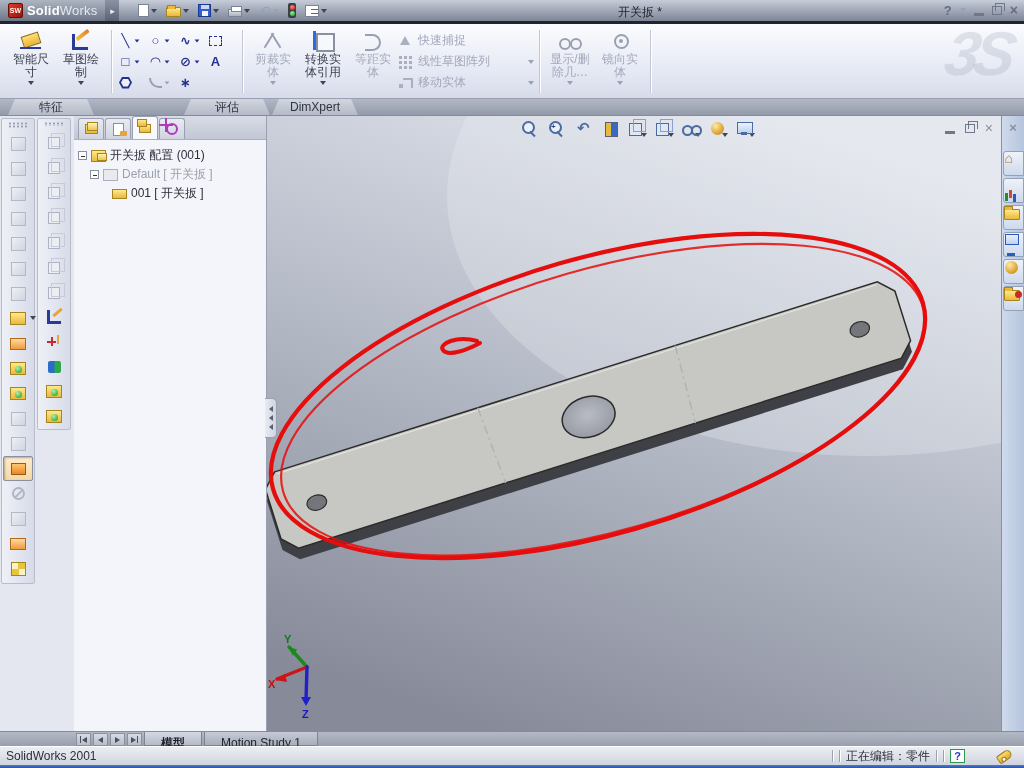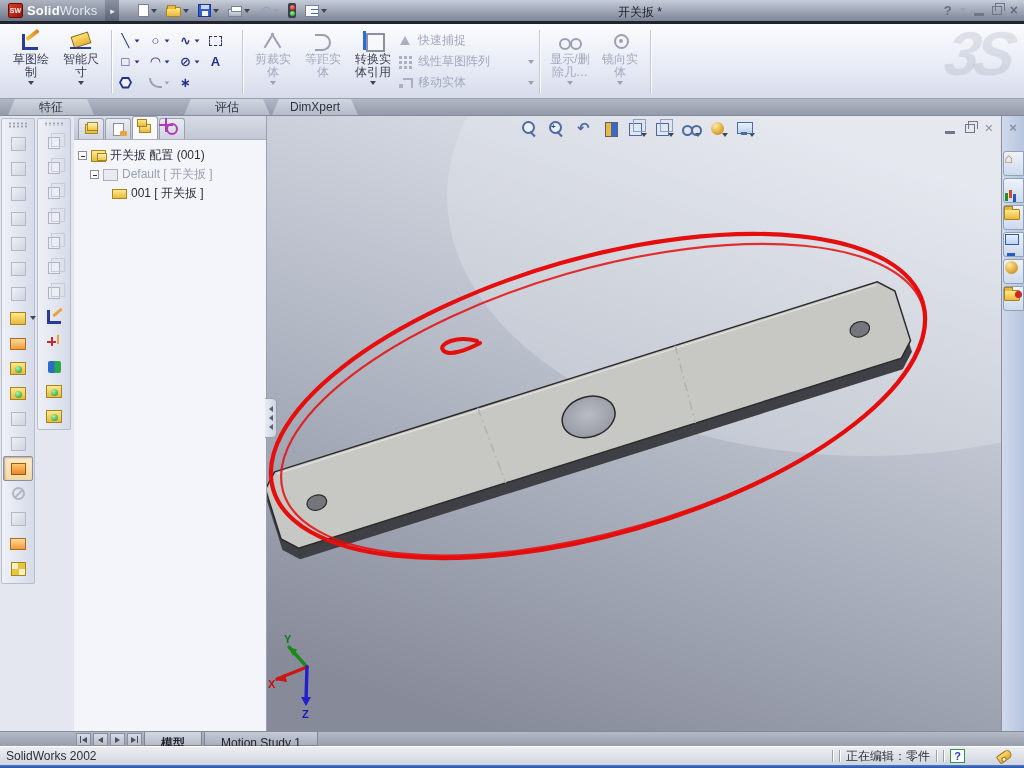--- a/index.html
+++ b/index.html
@@ -252,27 +252,27 @@
     <span class="help">?</span>
     <span class="tri gray"></span>
     <span class="wc-min"></span>
     <span class="wc-restore"></span>
     <span class="wc-close">×</span>
   </div>
 </div>
 
 <div class="ribbon">
   <div class="bigbtn">
+    <span class="bi bi-dim"></span>
+    <span class="blabel">智能尺寸</span>
+    <span class="tri"></span>
+  </div>
+  <div class="bigbtn">
     <span class="bi bi-sketch"></span>
     <span class="blabel">草图绘制</span>
-    <span class="tri"></span>
-  </div>
-  <div class="bigbtn">
-    <span class="bi bi-dim"></span>
-    <span class="blabel">智能尺寸</span>
     <span class="tri"></span>
   </div>
   <div class="rsep"></div>
 
   <div class="skgrid">
 
   <span class="sktool">
       <span class="skg">╲</span>
       <span class="tri"></span>
     </span>
@@ -317,28 +317,28 @@
 
     </span>
     </div>
   <div class="rsep"></div>
 
   <div class="bigbtn disabled">
     <span class="bi bi-trim"></span>
     <span class="blabel">剪裁实体</span>
     <span class="tri gray"></span>
   </div>
-  <div class="bigbtn disabled">
-    <span class="bi bi-offset"></span>
-    <span class="blabel">等距实体</span>
-  </div>
   <div class="bigbtn">
     <span class="bi bi-convert"></span>
     <span class="blabel">转换实体引用</span>
     <span class="tri"></span>
+  </div>
+  <div class="bigbtn disabled">
+    <span class="bi bi-offset"></span>
+    <span class="blabel">等距实体</span>
   </div>
 
   <div class="rowcol">
     <div class="rowbtn">
       <span class="ri ri-mirror"></span>
       <span>快速捕捉</span>
     </div>
     <div class="rowbtn">
       <span class="ri ri-pattern"></span>
       <span>线性草图阵列</span>
@@ -654,21 +654,21 @@
     </span>
   <span class="navbtn">
       <span class="rtri"></span>
       <span class="navbar"></span>
     </span>
   <span class="btab active">模型</span>
   <span class="btab">Motion Study 1</span>
 </div>
 
 <div class="statusbar">
-  <span>SolidWorks 2002</span>
+  <span>SolidWorks 2001</span>
   <div class="sbright">
     <span class="sbsep"></span>
       <span class="sbsep"></span>
     <span>正在编辑：零件</span>
     <span class="sbsep"></span>
       <span class="sbsep"></span>
     <span class="helpbadge">?</span>
     <span class="tagicon"></span>
   </div>
 </div>

